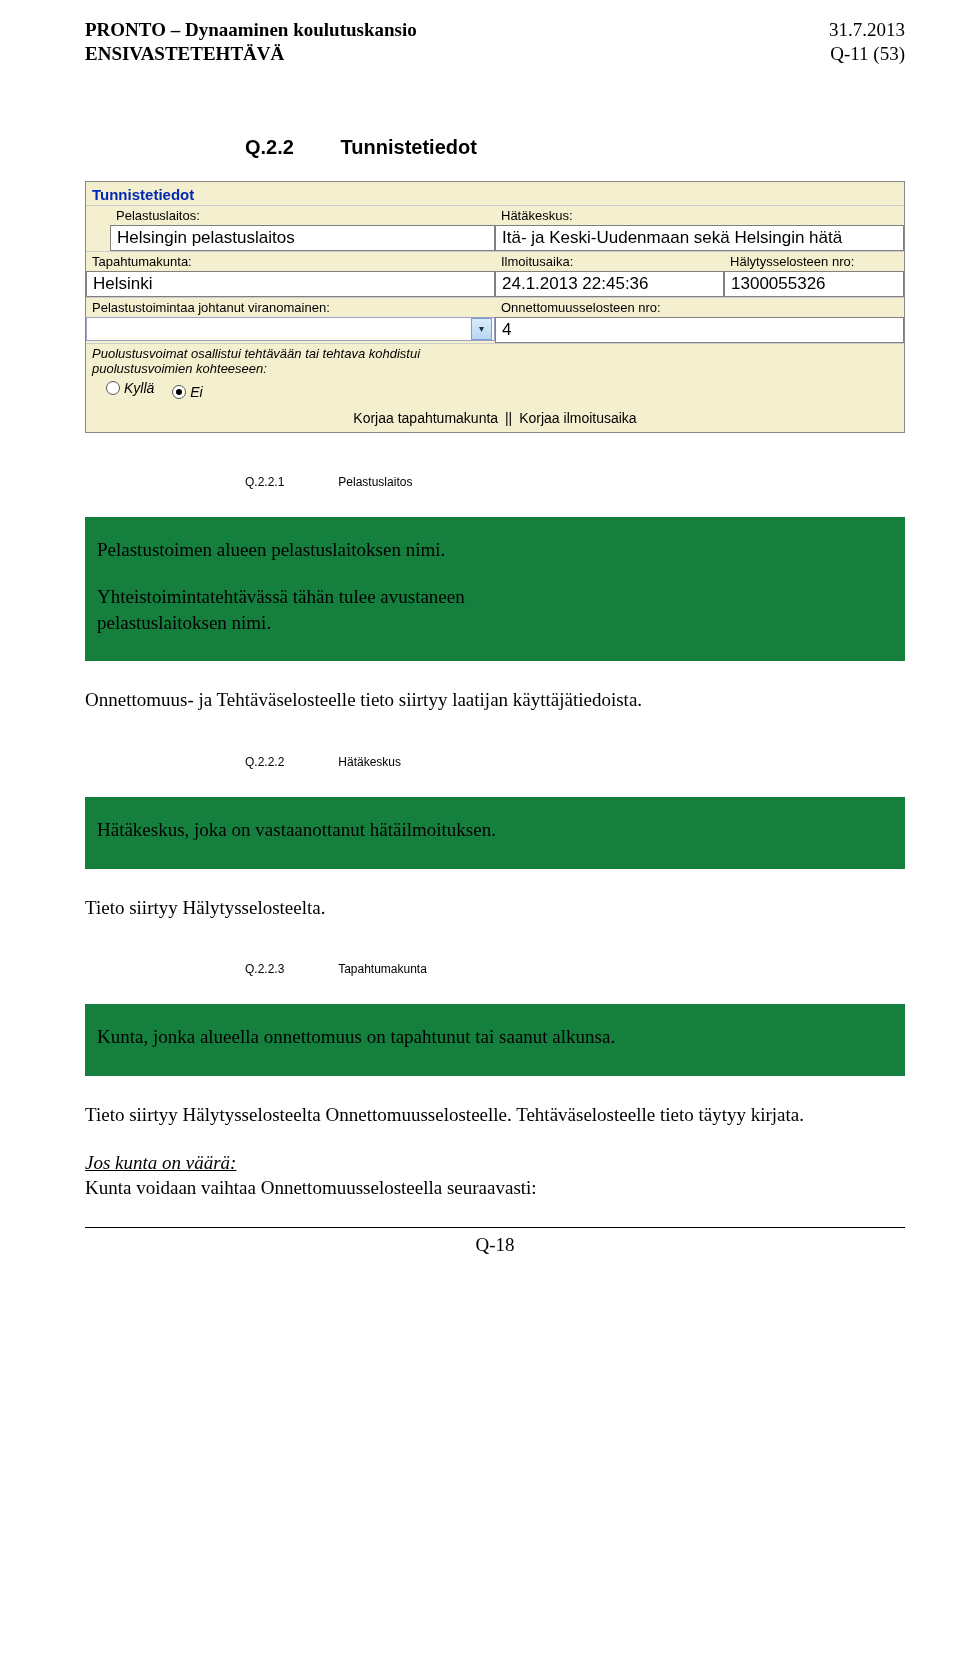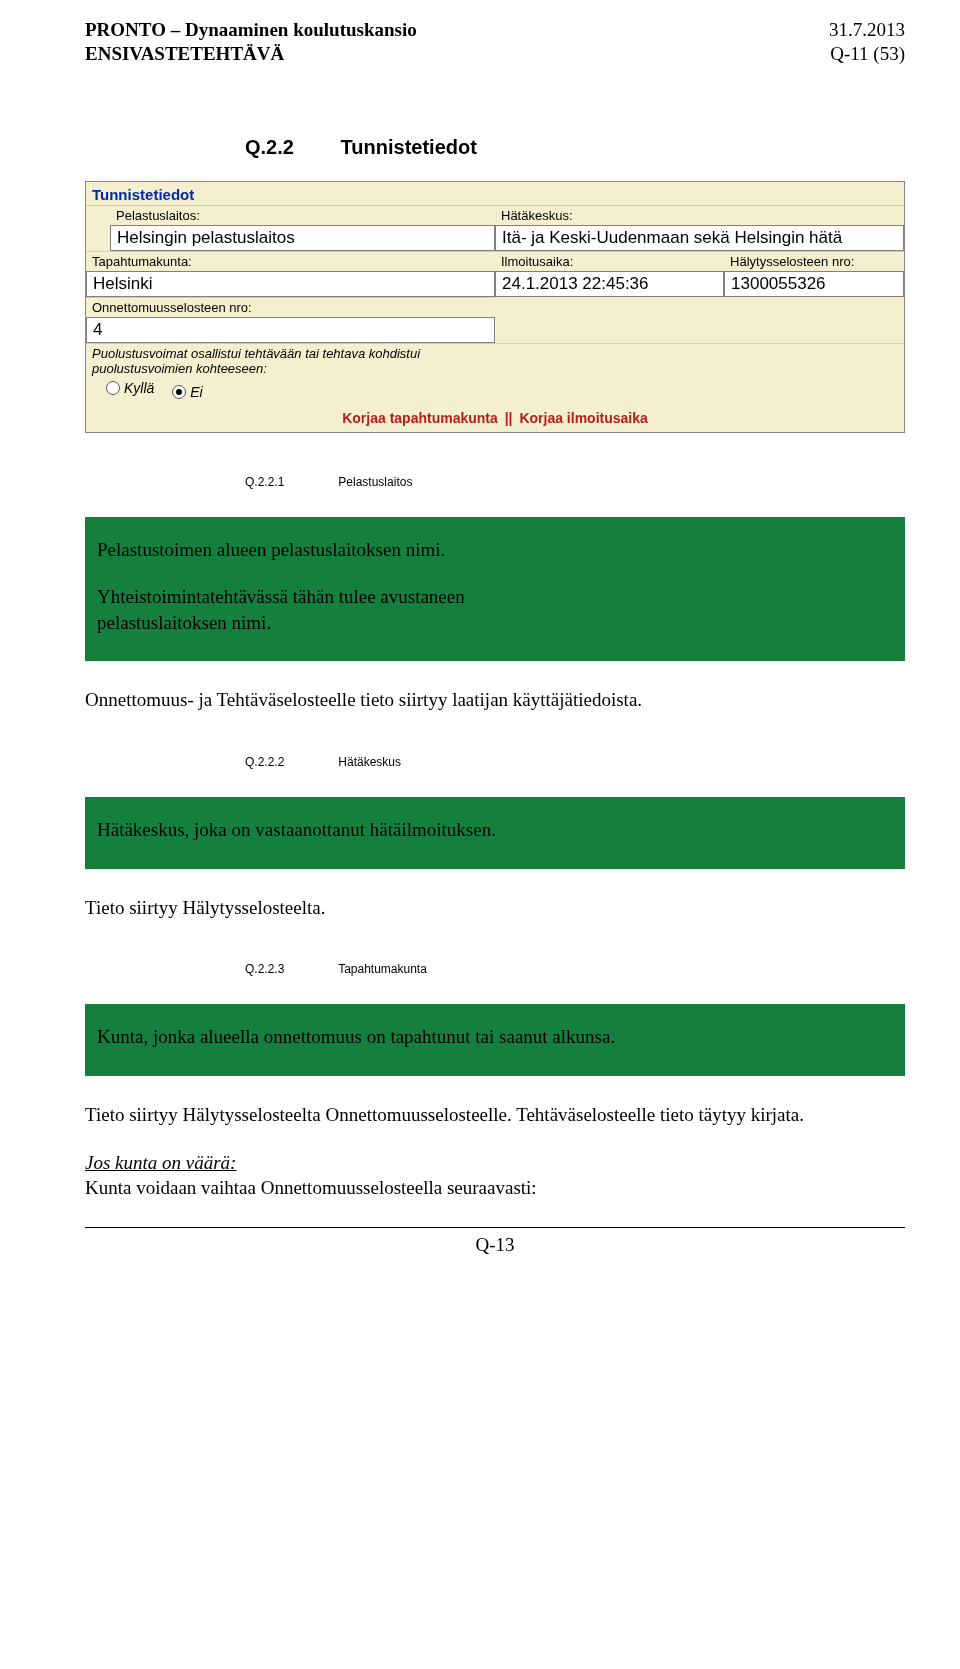--- a/index.html
+++ b/index.html
@@ -129,22 +129,22 @@
     background: linear-gradient(#d9ecfb,#b7d7f4);
     border: 1px solid #7a9fcf;
     display:flex;align-items:center;justify-content:center;
     font-size:10px;color:#234;
   }
   .fs-links {
     text-align: center;
     padding: 4px 0 6px 0;
   }
   .fs-link {
-    color: #b91c1c;
-    font-weight: bold;
+    color: #000000;
+    font-weight: normal;
     cursor: pointer;
   }
   .radio-row {
     padding: 2px 4px 6px 20px;
     font-size: 14px;
   }
   .radio {
     display:inline-flex; align-items:center; gap:4px; margin-right:14px;
   }
   .radio-dot {
@@ -196,20 +196,26 @@
         <div class="fs-lbl">Ilmoitusaika:</div>
         <input class="fs-input" value="24.1.2013 22:45:36" style="">
       </div>
       <div class="fs-cell" style="width:22%;">
         <div class="fs-lbl">Hälytysselosteen nro:</div>
         <input class="fs-input" value="1300055326" style="">
       </div>
     </div>
 
     <div class="fs-row">
+      <div class="fs-cell" style="width:50%;">
+        <div class="fs-lbl">Pelastustoimintaa johtanut viranomainen:</div>
+        <div class="fs-select">
+          <div class="arrow-btn">▾</div>
+        </div>
+      </div>
       <div class="fs-cell" style="width:50%;">
         <div class="fs-lbl">Onnettomuusselosteen nro:</div>
         <input class="fs-input" value="4" style="">
       </div>
     </div>
 
     <div class="fs-row">
       <div class="fs-cell" style="width:100%;font-style:italic;">
         <div class="fs-lbl" style="padding-bottom:0">Puolustusvoimat osallistui tehtävään tai tehtava kohdistui</div>
         <div class="fs-lbl" style="padding-top:0">puolustusvoimien kohteeseen:</div>
@@ -267,14 +273,14 @@
   </div>
 
   <div class="body-para">Tieto siirtyy Hälytysselosteelta Onnettomuusselosteelle. Tehtäväselosteelle tieto täytyy kirjata.</div>
 
   <div class="body-para">
     <span class="underline">Jos kunta on väärä:</span><br>
     <span>Kunta voidaan vaihtaa Onnettomuusselosteella seuraavasti:</span>
   </div>
 
   <div class="footer-line"></div>
-  <div class="footer-text">Q-13</div>
+  <div class="footer-text">Q-18</div>
 </div>
 
 </body></html>

